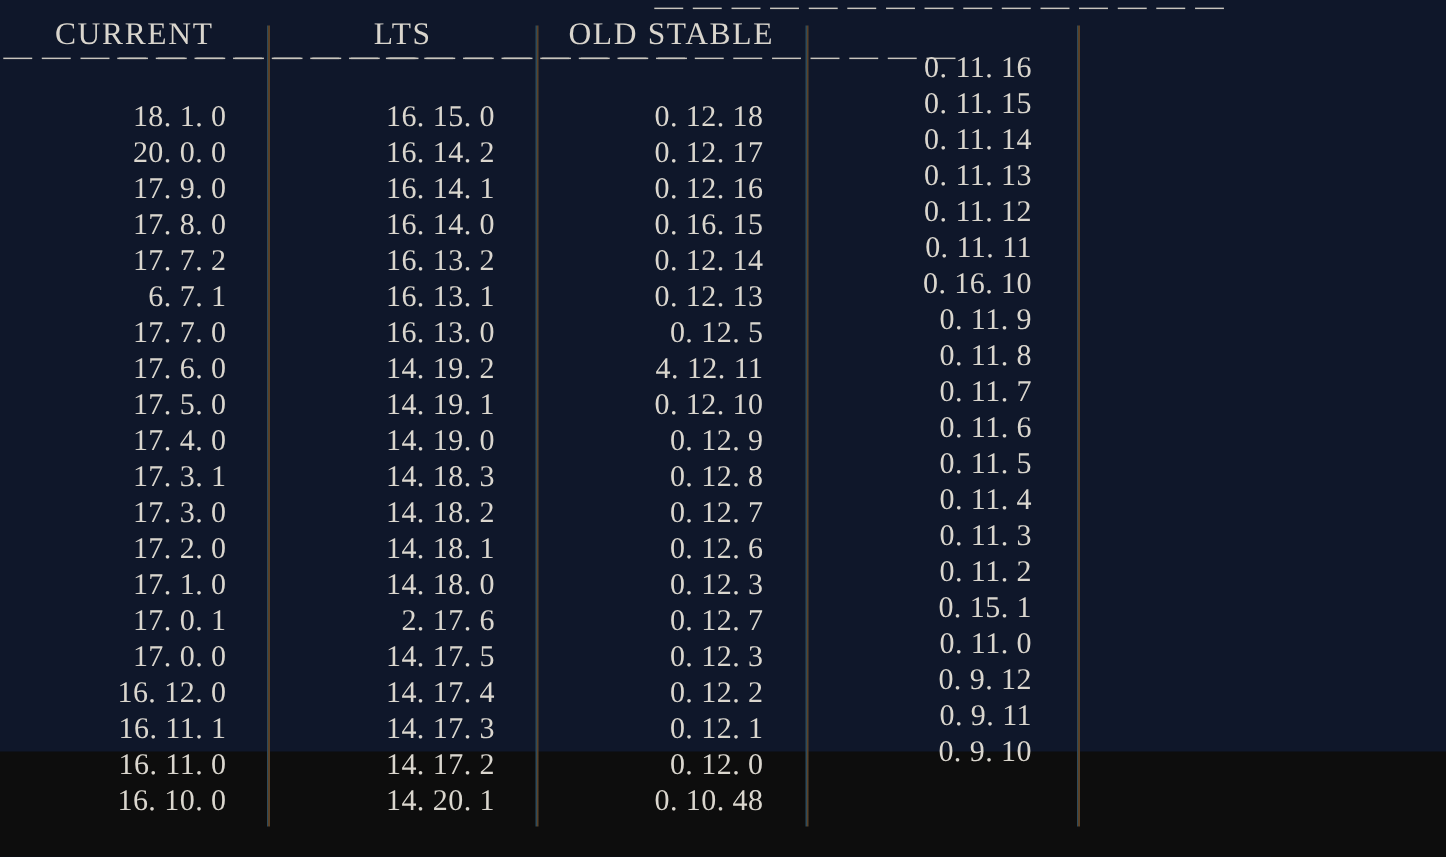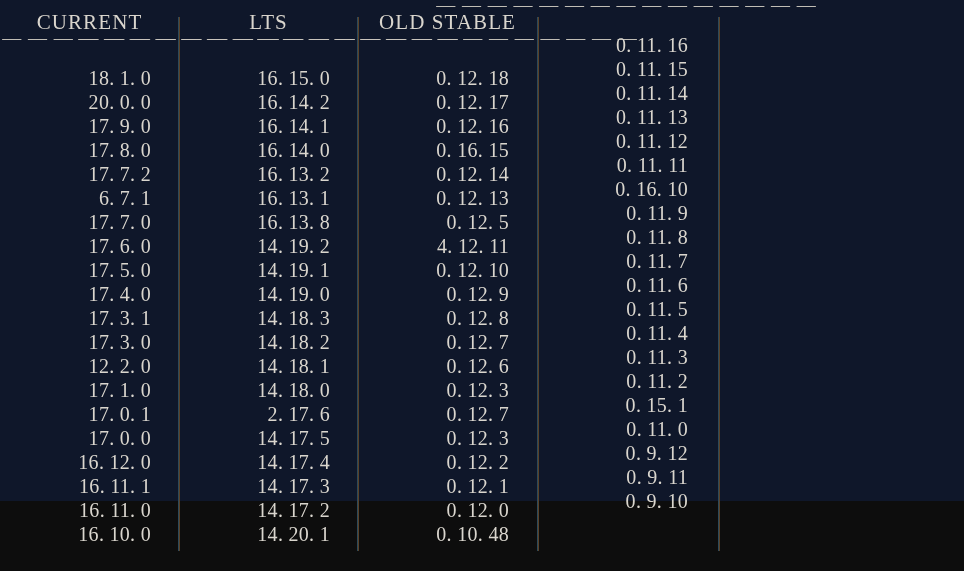--- a/index.html
+++ b/index.html
@@ -122,42 +122,42 @@
         <div class="ver-row">17. 9. 0</div>
         <div class="ver-row">17. 8. 0</div>
         <div class="ver-row">17. 7. 2</div>
         <div class="ver-row">6. 7. 1</div>
         <div class="ver-row">17. 7. 0</div>
         <div class="ver-row">17. 6. 0</div>
         <div class="ver-row">17. 5. 0</div>
         <div class="ver-row">17. 4. 0</div>
         <div class="ver-row">17. 3. 1</div>
         <div class="ver-row">17. 3. 0</div>
-        <div class="ver-row">12. 2. 0</div>
+        <div class="ver-row">17. 2. 0</div>
         <div class="ver-row">17. 1. 0</div>
         <div class="ver-row">17. 0. 1</div>
         <div class="ver-row">17. 0. 0</div>
         <div class="ver-row">16. 12. 0</div>
         <div class="ver-row">16. 11. 1</div>
         <div class="ver-row">16. 11. 0</div>
         <div class="ver-row">16. 10. 0</div>
       </div>
     </div>
 
     <div class="column">
       <div class="col-head">LTS</div>
       <div class="col-rule">— — — — — — — — — — — — — — —</div>
       <div class="col-body">
         <div class="ver-row">16. 15. 0</div>
         <div class="ver-row">16. 14. 2</div>
         <div class="ver-row">16. 14. 1</div>
         <div class="ver-row">16. 14. 0</div>
         <div class="ver-row">16. 13. 2</div>
         <div class="ver-row">16. 13. 1</div>
-        <div class="ver-row">16. 13. 8</div>
+        <div class="ver-row">16. 13. 0</div>
         <div class="ver-row">14. 19. 2</div>
         <div class="ver-row">14. 19. 1</div>
         <div class="ver-row">14. 19. 0</div>
         <div class="ver-row">14. 18. 3</div>
         <div class="ver-row">14. 18. 2</div>
         <div class="ver-row">14. 18. 1</div>
         <div class="ver-row">14. 18. 0</div>
         <div class="ver-row">2. 17. 6</div>
         <div class="ver-row">14. 17. 5</div>
         <div class="ver-row">14. 17. 4</div>

